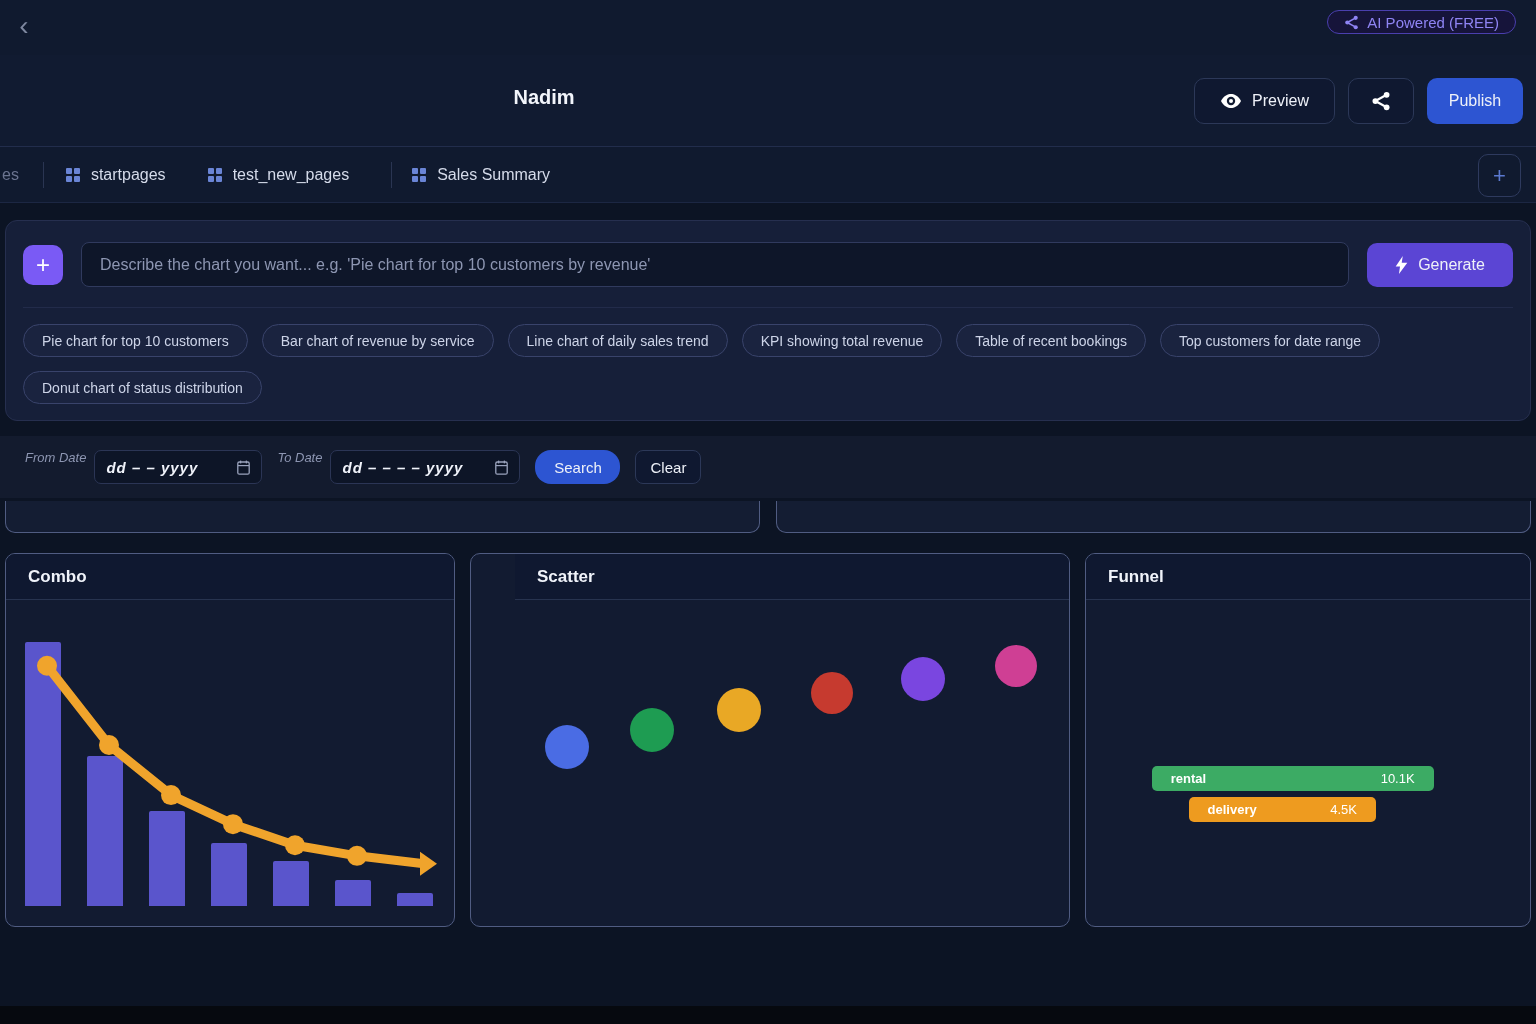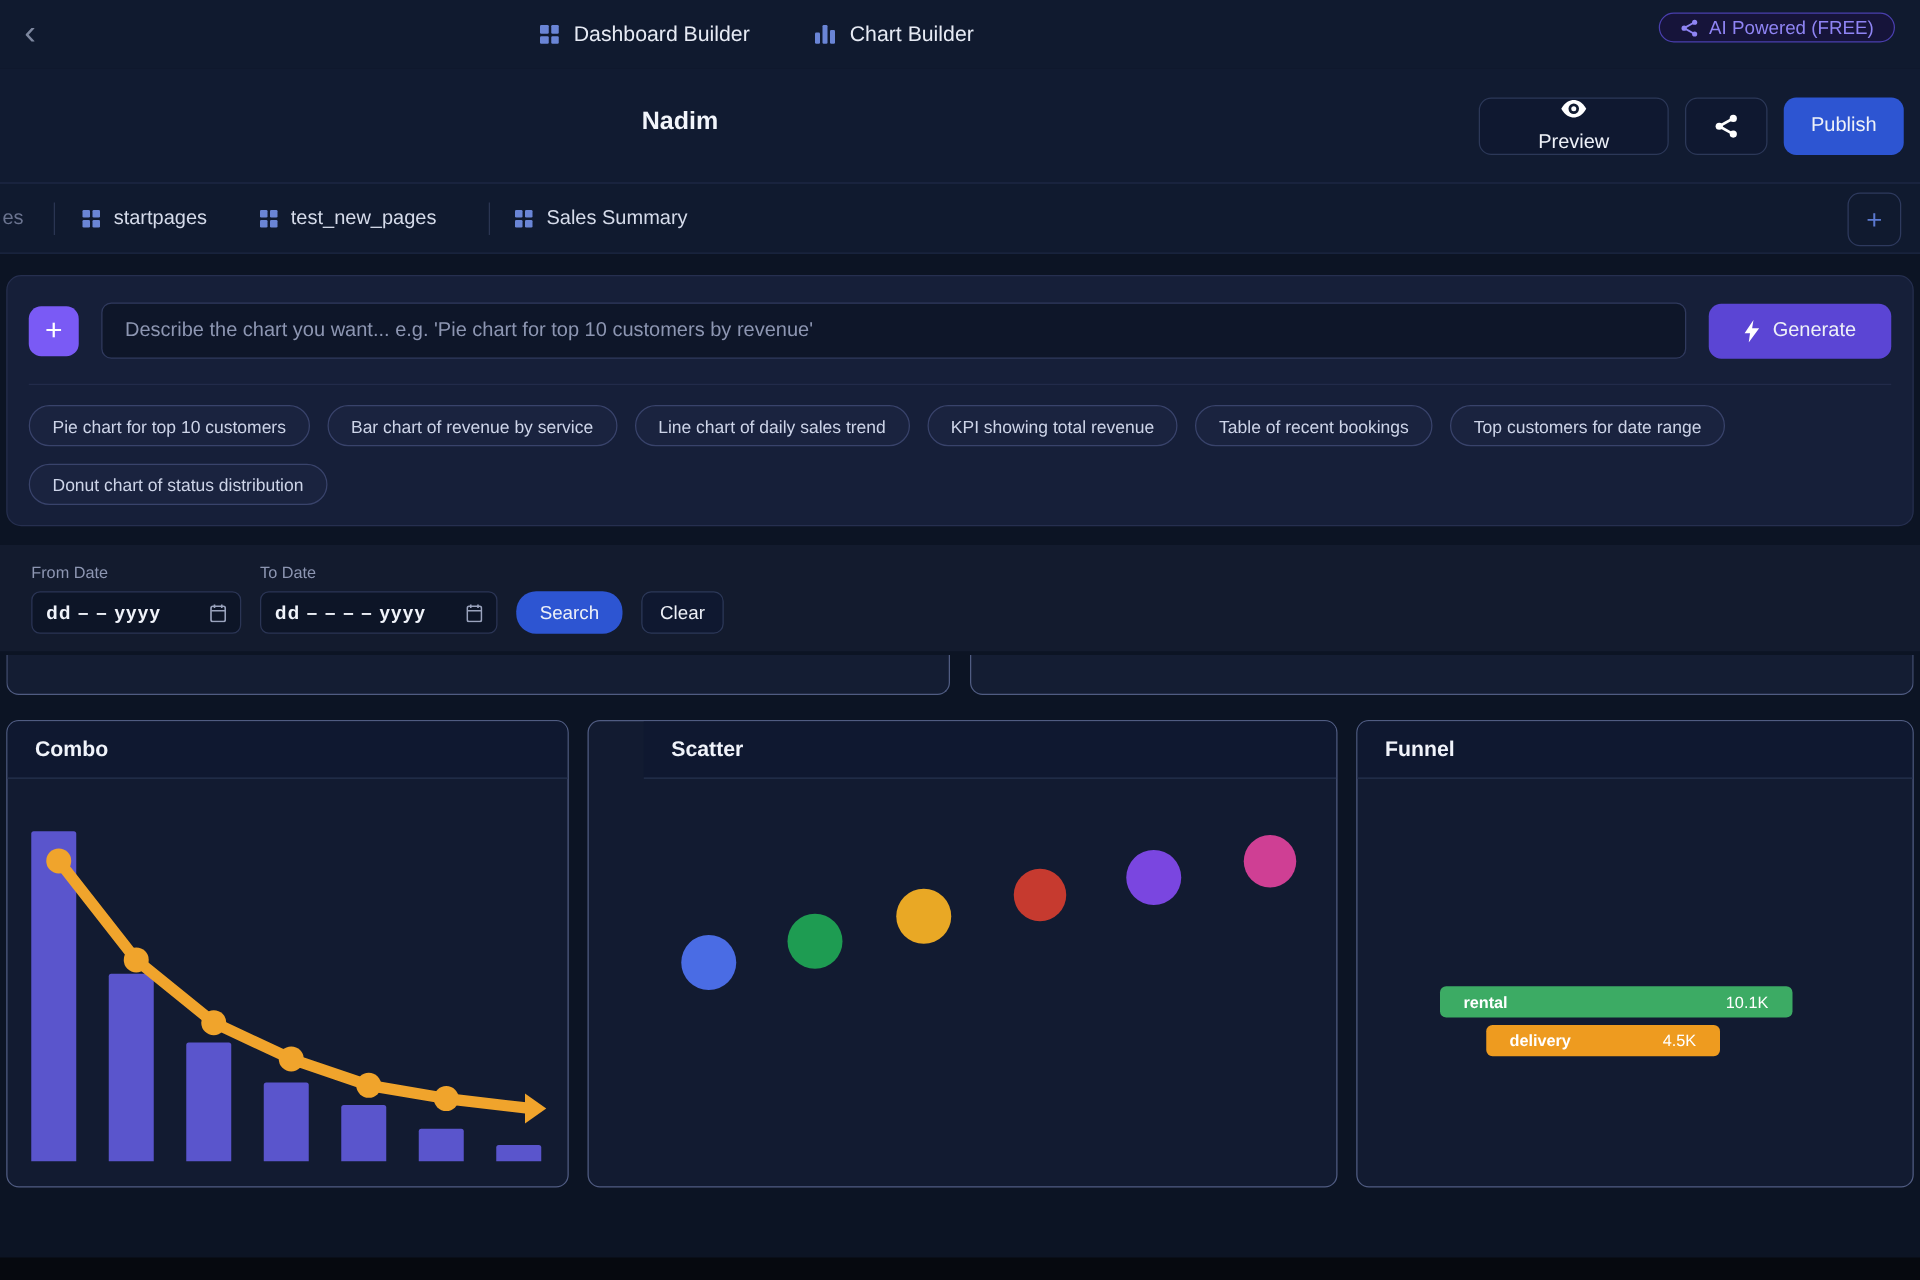--- a/index.html
+++ b/index.html
@@ -17,21 +17,21 @@
   .bars-icon span { background:#6a85d6; width:4px; border-radius:1px; }
   .bars-icon span:nth-child(1){height:9px;} .bars-icon span:nth-child(2){height:15px;} .bars-icon span:nth-child(3){height:11px;}
   .ai-badge { position:absolute; right:20px; top:10px; height:24px; padding:0 16px; display:flex; align-items:center; gap:8px; border:1px solid #4a3fae; border-radius:17px; background:#16143a; color:#8f84f4; font-size:15px; cursor:pointer; }
 
   
   .header { height:92px; background:#111b31; position:relative; border-bottom:1px solid #222d4c; }
   .page-title { position:absolute; left:544px; top:31px; transform:translateX(-50%); font-size:20px; font-weight:bold; color:#f2f5fb; }
   .header-actions { position:absolute; right:13px; top:78px; transform:translateY(-50%); top:50%; display:flex; gap:13px; align-items:center; }
   .btn { display:flex; align-items:center; justify-content:center; gap:10px; border-radius:10px; font-size:16px; cursor:pointer; color:#eef1f8; }
   .btn-outline { border:1px solid #2c3858; background:#0f1830; }
-  .btn-preview { width:152px; height:46px;flex-direction:column; }
+  .btn-preview { width:141px; height:46px; }
   .btn-share { width:66px; height:46px; }
   .btn-publish { width:96px; height:46px; background:#2d55d2; border:none; }
 
   
   .tabsrow { height:56px; background:#101a2f; display:flex; align-items:center; position:relative; border-bottom:1px solid #1c2743; }
   .tab-overflow { color:#6b7490; font-size:16px; margin-left:0; padding-left:2px; }
   .vdiv { width:1px; height:26px; background:#2a3552; margin:0 22px; }
   .page-tab { display:flex; align-items:center; gap:11px; font-size:16px; color:#d5dbea; cursor:pointer; margin-right:42px; }
   .page-tab .grid-icon { width:14px; height:14px; }
   .add-tab-btn { position:absolute; right:15px; top:7px; width:43px; height:43px; border:1px solid #2e3a5e; border-radius:10px; display:flex; align-items:center; justify-content:center; font-size:22px; color:#5b79d0; background:transparent; cursor:pointer; }
@@ -42,21 +42,21 @@
   .plus-btn { width:40px; height:40px; background:#7a5af5; border-radius:10px; color:#fff; font-size:24px; display:flex; align-items:center; justify-content:center; cursor:pointer; flex:0 0 auto; }
   .prompt-input { flex:1; height:45px; background:#0e1629; border:1px solid #303a5e; border-radius:8px; color:#aab2c8; font-size:16px; padding:0 18px; font-family:"Liberation Sans", sans-serif; }
   .prompt-input::placeholder { color:#8d96b2; opacity:1; }
   .generate-btn { width:146px; height:44px; background:#5b45d4; border:none; flex:0 0 auto; font-size:16px; }
   .prompt-divider { height:1px; background:#222b4a; margin:20px 0 16px 0; }
   .chips { display:flex; flex-wrap:wrap; gap:14px; }
   .chip { height:33px; padding:0 18px; display:flex; align-items:center; border:1px solid #39436b; border-radius:999px; background:rgba(32,40,70,.45); color:#cdd4e8; font-size:14px; cursor:pointer; white-space:nowrap; }
 
   
   .date-strip { margin-top:15px; background:#131b2e; padding:14px 0 14px 25px; display:flex; align-items:flex-end; gap:15px; }
-  .date-col { display:flex; flex-direction:column; gap:8px; }
+  .date-col { display:flex; flex-direction:row; gap:8px;font-style:italic; }
   .date-label { font-size:13px; color:#8d96b2; }
   .date-input { height:34px; background:#0d1527; border:1px solid #2b3555; border-radius:7px; display:flex; align-items:center; justify-content:space-between; padding:0 11px; cursor:pointer; }
   .date-input .dval { font-size:15px; font-weight:bold; color:#f0f3fa; letter-spacing:1px; }
   .w-from { width:168px; } .w-to { width:190px; }
   .btn-search { width:85px; height:34px; background:#2d55d2; border:none; border-radius:16px; font-size:15px; }
   .btn-clear { width:66px; height:34px; border-radius:8px; font-size:15px; }
 
   
   .partials { display:flex; gap:16px; margin:3px 5px 0 5px; }
   .partial-card { flex:1; height:32px; background:#141d33; border:1px solid #505c82; border-top:none; border-radius:0 0 10px 10px; }
@@ -79,39 +79,20 @@
   .funnel-stage { position:absolute; height:25px; border-radius:5px; display:flex; align-items:center; justify-content:space-between; padding:0 19px; font-size:13px; color:#fff; }
   .funnel-stage .f-label { font-weight:bold; }
 
   .footer-strip { position:absolute; left:0; bottom:0; width:100%; height:18px; background:#06090f; }
 </style>
 </head>
 <body>
 
 <div class="navbar">
   <div class="back-btn">‹</div>
-  <div class="nav-tabs">
-    <div class="nav-tab">
-      <span class="grid-icon">
-          <span></span>
-          <span></span>
-          <span></span>
-          <span></span>
-        </span>
-      <span>Dashboard Builder</span>
-    </div>
-    <div class="nav-tab">
-      <span class="bars-icon">
-          <span></span>
-          <span></span>
-          <span></span>
-        </span>
-      <span>Chart Builder</span>
-    </div>
-  </div>
   <div class="ai-badge">
     <svg width="15" height="15" viewBox="0 0 16 16">
       <circle cx="12.5" cy="3" r="2.2" fill="#8f84f4"></circle>
         <circle cx="3.5" cy="8" r="2.2" fill="#8f84f4"></circle>
         <circle cx="12.5" cy="13" r="2.2" fill="#8f84f4"></circle>
       <line x1="3.5" y1="8" x2="12.5" y2="3" stroke="#8f84f4" stroke-width="1.6"></line>
         <line x1="3.5" y1="8" x2="12.5" y2="13" stroke="#8f84f4" stroke-width="1.6"></line>
     </svg>
     <span>AI Powered (FREE)</span>
   </div>

